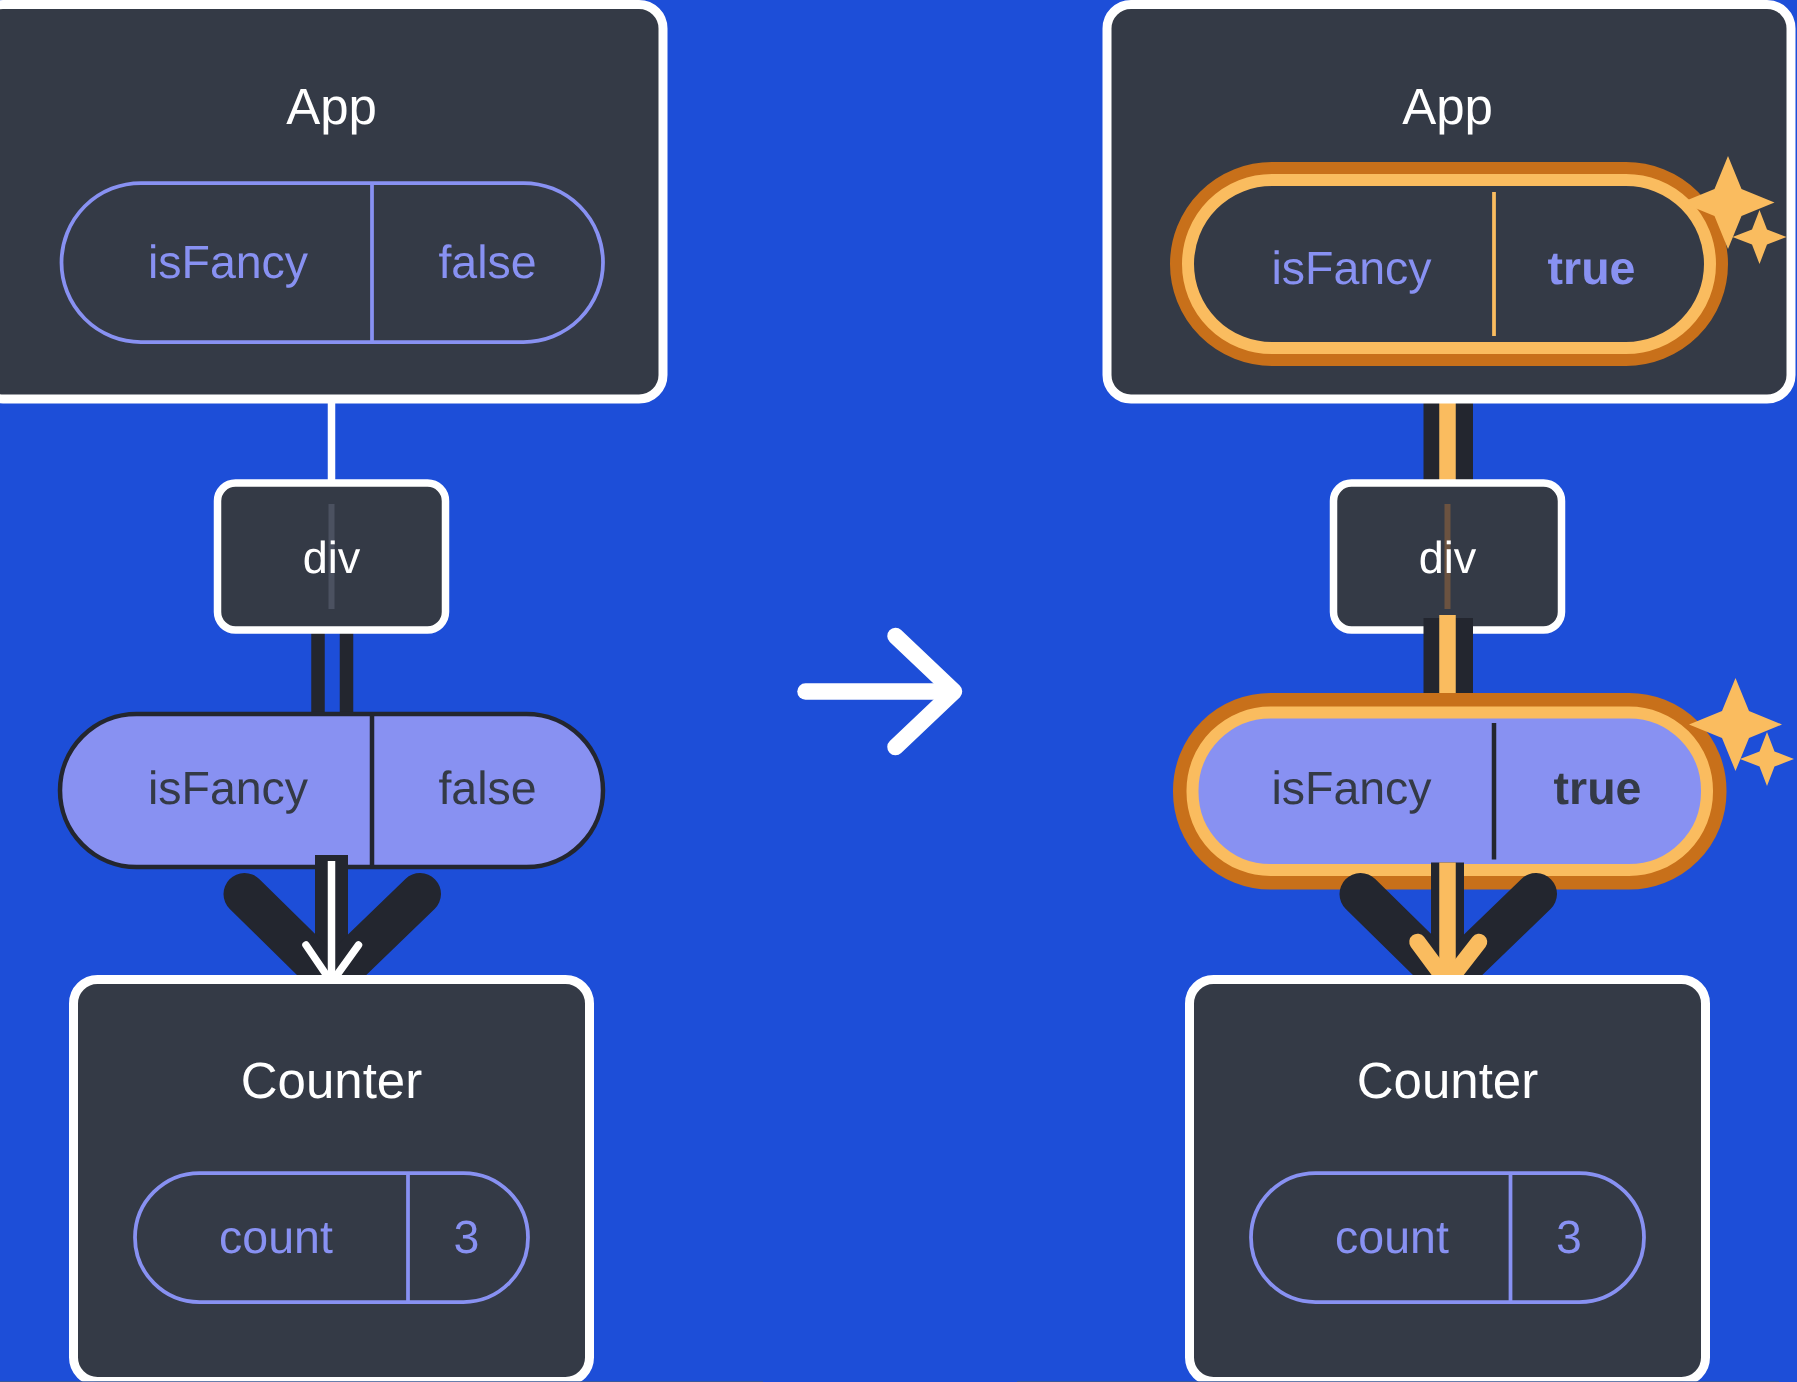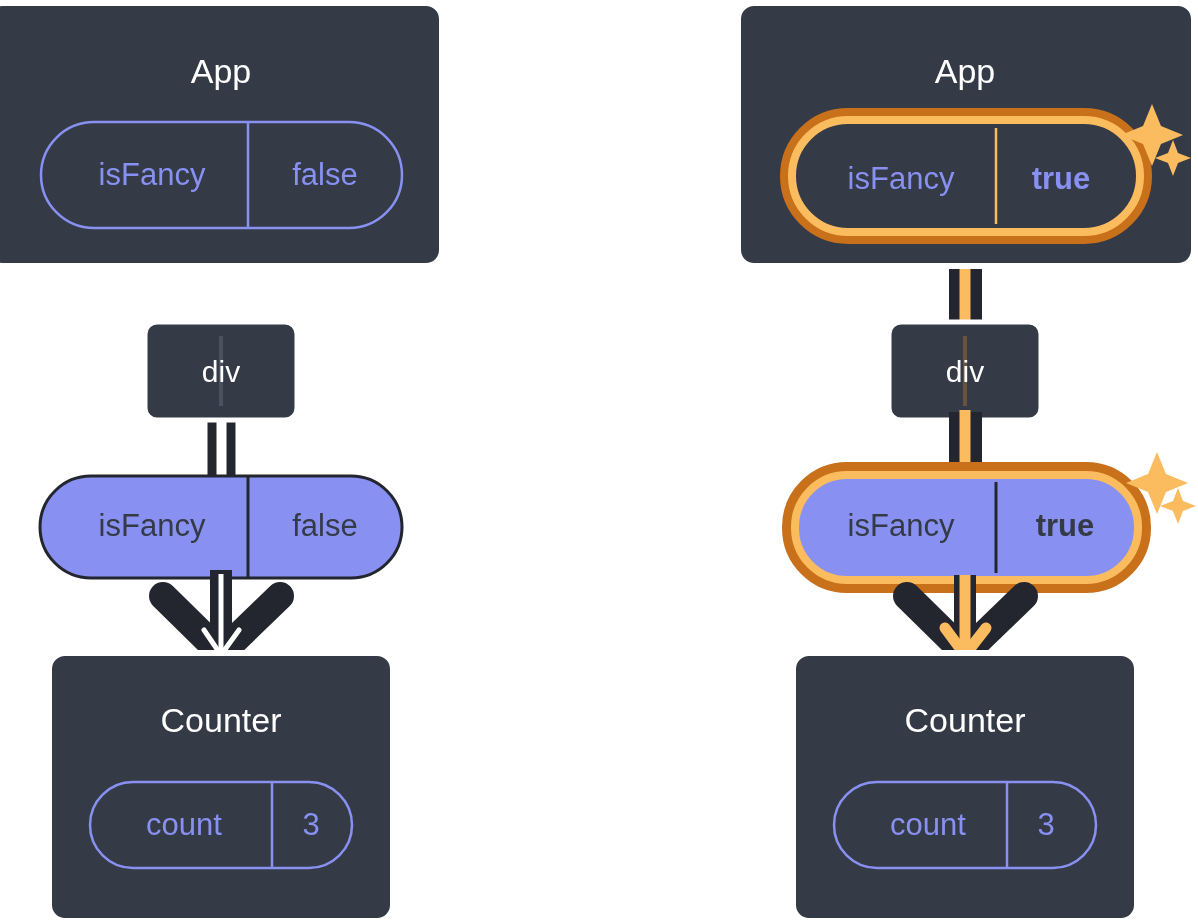--- a/index.html
+++ b/index.html
@@ -7,21 +7,21 @@
     padding: 0;
     background: #4c6470;
   }
   body {
     font-family: "Liberation Sans", sans-serif;
   }
   #stage {
     position: relative;
     width: 1198px;
     height: 921px;
-    background: #ffffff;
+    background: #1d4ed8;
     overflow: hidden;
   }
   .svg-root {
     position: absolute;
     left: 0; top: 0;
     width: 1198px;
     height: 921px;
   }
   text { dominant-baseline: middle; }
   .comp-title {

